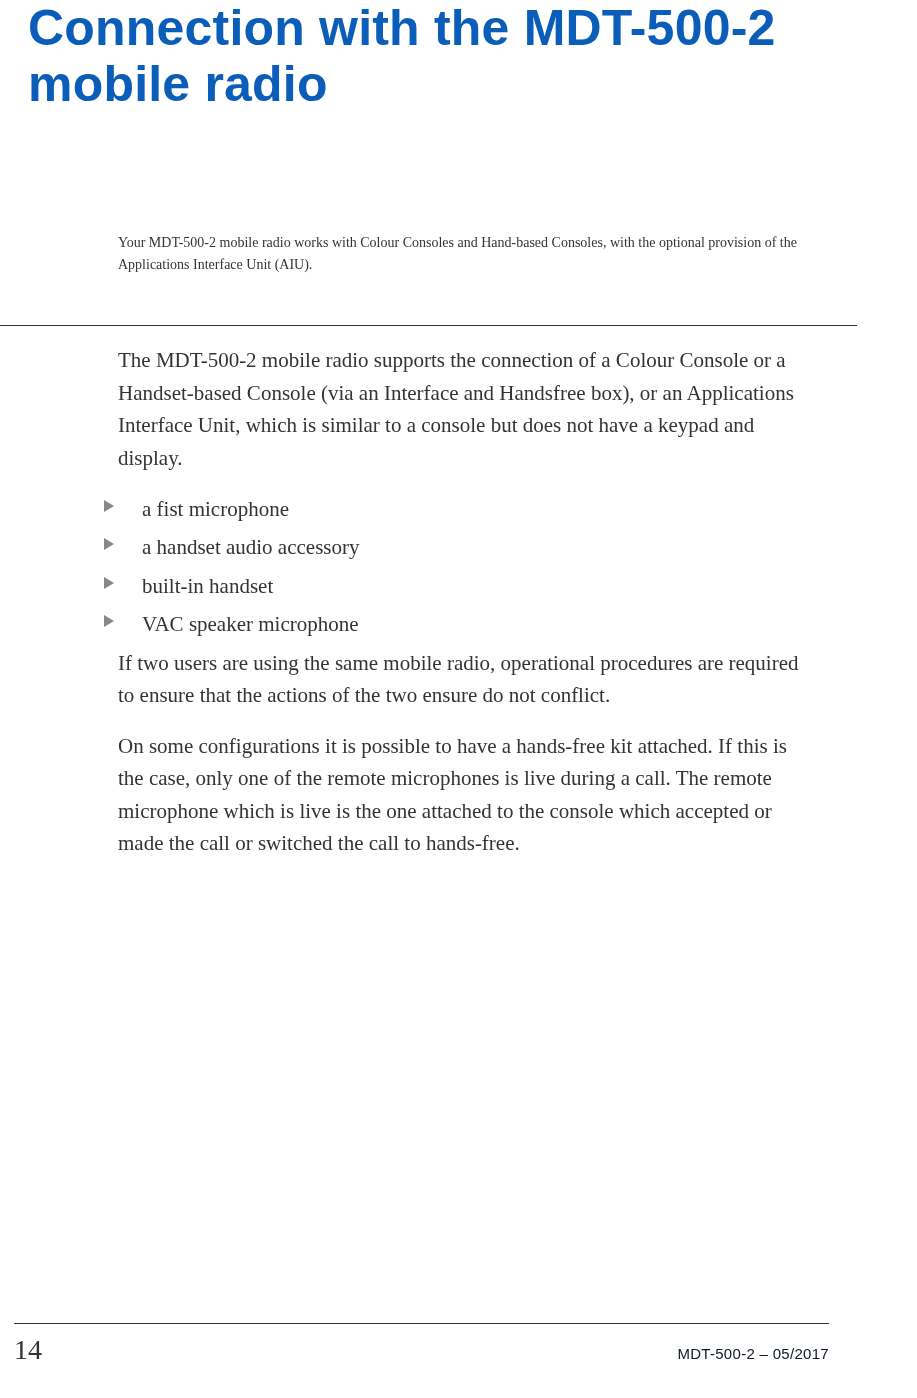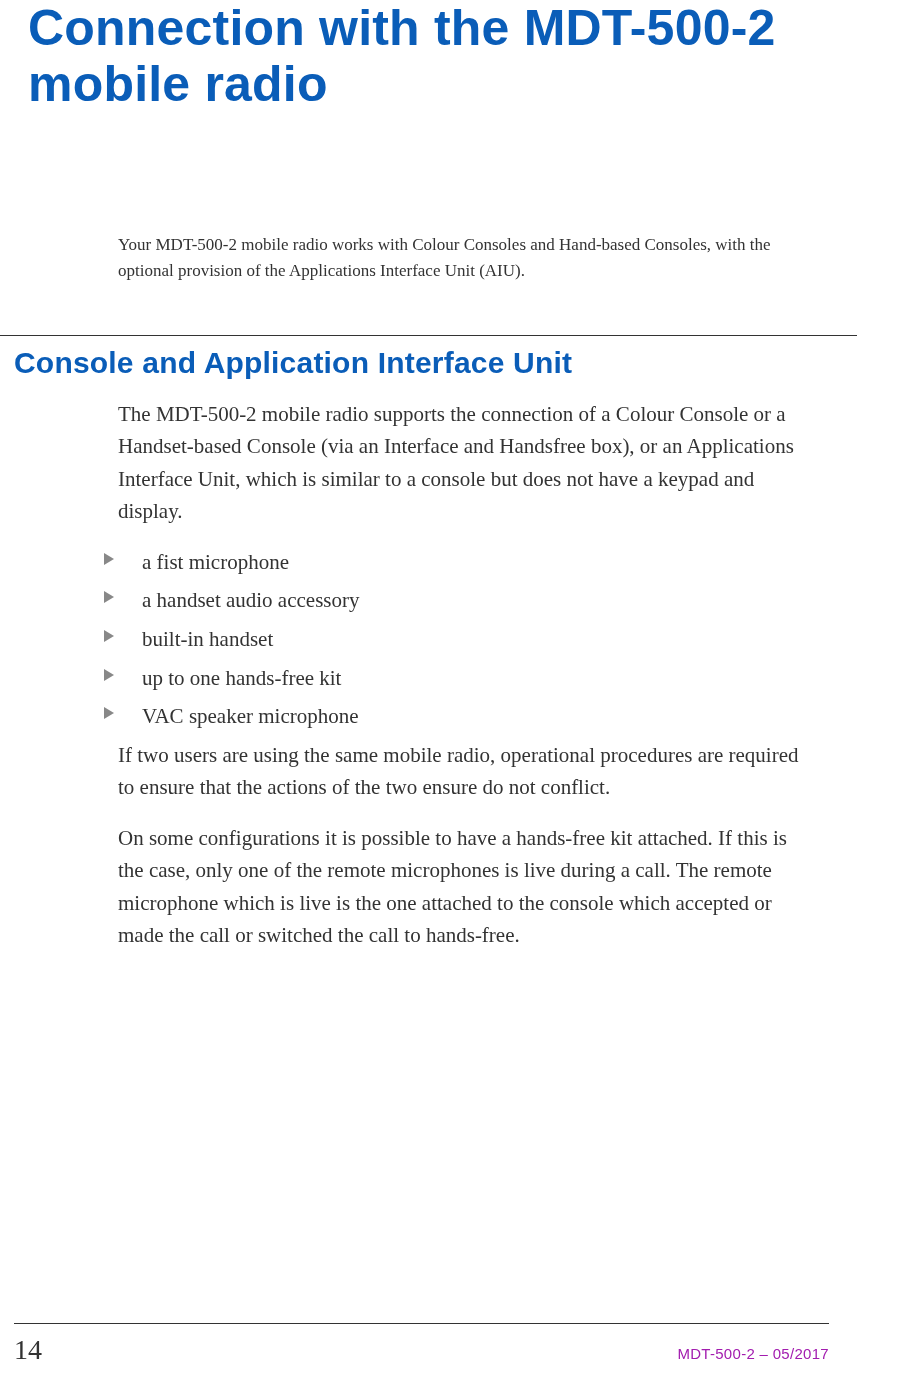--- a/index.html
+++ b/index.html
@@ -1,52 +1,50 @@
 <!DOCTYPE html>
 <html><head>
 <meta charset="utf-8">
 <style>
   * { margin: 0; padding: 0; box-sizing: border-box; }
   html, body { width: 917px; height: 1398px; background: #fff; font-family: Palatino, "Palatino Linotype", "Book Antiqua", Georgia, serif; color: #333; position: relative; }
   .page { width: 857px; height: 1398px; position: relative; padding: 0; }
   .title { font-family: Verdana, Geneva, sans-serif; font-weight: 700; color: #0a5db8; font-size: 50px; line-height: 1.12; padding: 0 28px; letter-spacing: 0.2px; }
-  .intro { font-size: 17px; line-height: 1.55; color: #333; padding: 0 28px 0 118px; margin-top: 120px; }
+  .intro { font-size: 14px; line-height: 1.55; color: #333; padding: 0 28px 0 118px; margin-top: 120px; }
   .rule { border: none; border-top: 1.5px solid #333; margin-top: 50px; }
   .section-title { font-family: Verdana, Geneva, sans-serif; font-weight: 700; color: #0a5db8; font-size: 30px; padding: 10px 28px 0 14px; letter-spacing: 0.2px; }
   .body { padding: 18px 40px 0 118px; font-size: 21px; line-height: 1.55; color: #333; }
   .body p { margin-bottom: 18px; }
   ul.bullets { list-style: none; margin: 0 0 2px 0; padding: 0; }
   ul.bullets li { position: relative; padding-left: 24px; margin-bottom: 6px; }
   ul.bullets li .tri { position: absolute; left: -14px; top: 7px; width: 0; height: 0; border-left: 10px solid #888; border-top: 6px solid transparent; border-bottom: 6px solid transparent; }
   .footer { position: absolute; left: 0; right: 0; bottom: 32px; padding: 0 28px 0 14px; }
   .footer-rule { border: none; border-top: 1px solid #333; margin-bottom: 10px; }
   .footer-row { display: flex; justify-content: space-between; align-items: baseline; }
   .page-num { font-family: Palatino, Georgia, serif; font-size: 28px; color: #333; }
-  .doc-id { font-family: Verdana, Geneva, sans-serif; font-size: 15px; color: #a21caf; letter-spacing: 0.3px; }
+  .doc-id { font-family: Verdana, Geneva, sans-serif; font-size: 15px; color: #0f172a; letter-spacing: 0.3px; }
 </style>
 </head>
 <body>
 
 <div class="page">
   <h1 class="title">Connection with the MDT-500-2 mobile radio</h1>
 
   <p class="intro">Your MDT-500-2 mobile radio works with Colour Consoles and Hand-based Consoles, with the optional provision of the Applications Interface Unit (AIU).</p>
 
   <hr class="rule">
 
-  <h2 class="section-title">Console and Application Interface Unit</h2>
 
   <div class="body">
     <p>The MDT-500-2 mobile radio supports the connection of a Colour Console or a Handset-based Console (via an Interface and Handsfree box), or an Applications Interface Unit, which is similar to a console but does not have a keypad and display.</p>
 
     <ul class="bullets">
       <li><span class="tri"></span><span>a fist microphone</span></li>
       <li><span class="tri"></span><span>a handset audio accessory</span></li>
       <li><span class="tri"></span><span>built-in handset</span></li>
-      <li><span class="tri"></span><span>up to one hands-free kit</span></li>
       <li><span class="tri"></span><span>VAC speaker microphone</span></li>
     </ul>
 
     <p>If two users are using the same mobile radio, operational procedures are required to ensure that the actions of the two ensure do not conflict.</p>
     <p>On some configurations it is possible to have a hands-free kit attached. If this is the case, only one of the remote microphones is live during a call. The remote microphone which is live is the one attached to the console which accepted or made the call or switched the call to hands-free.</p>
   </div>
 
   <div class="footer">
     <hr class="footer-rule">
     <div class="footer-row">

